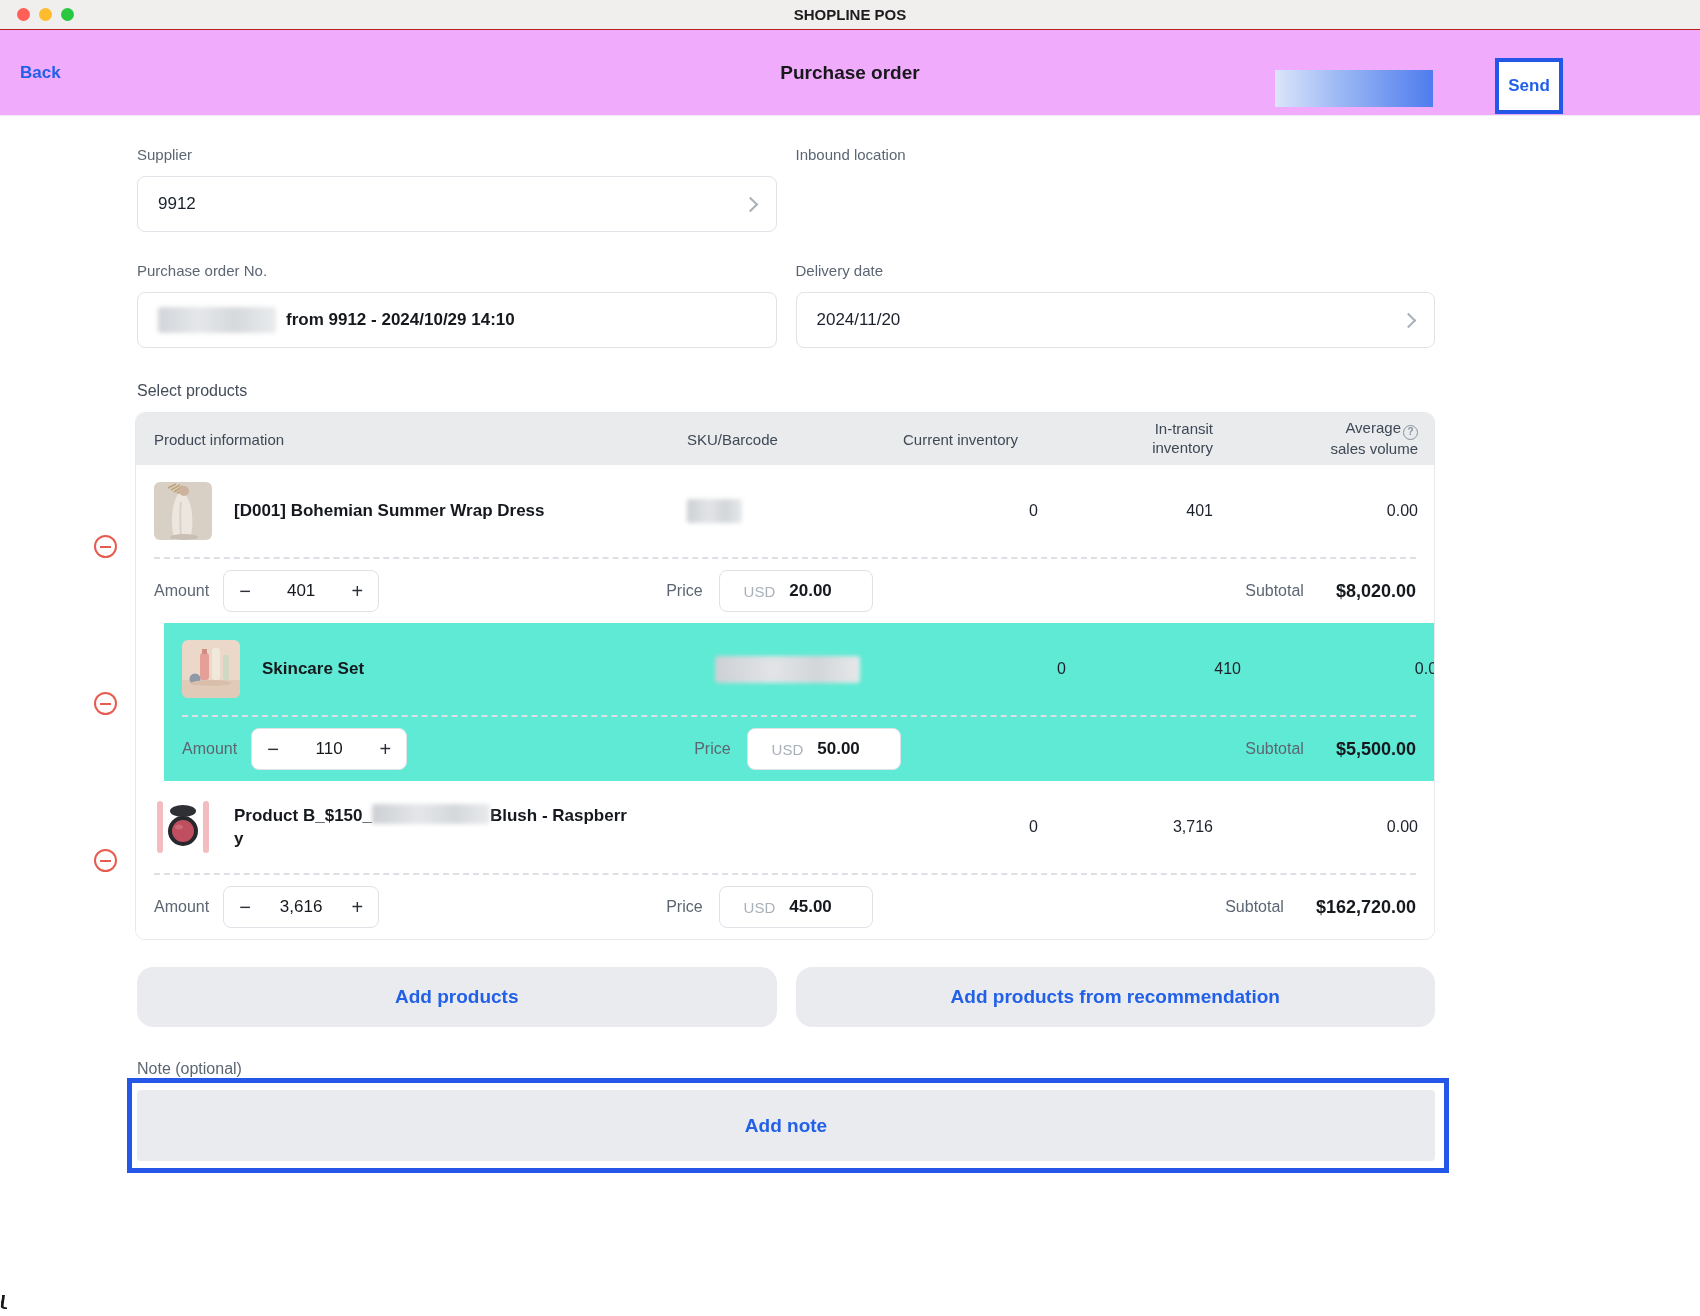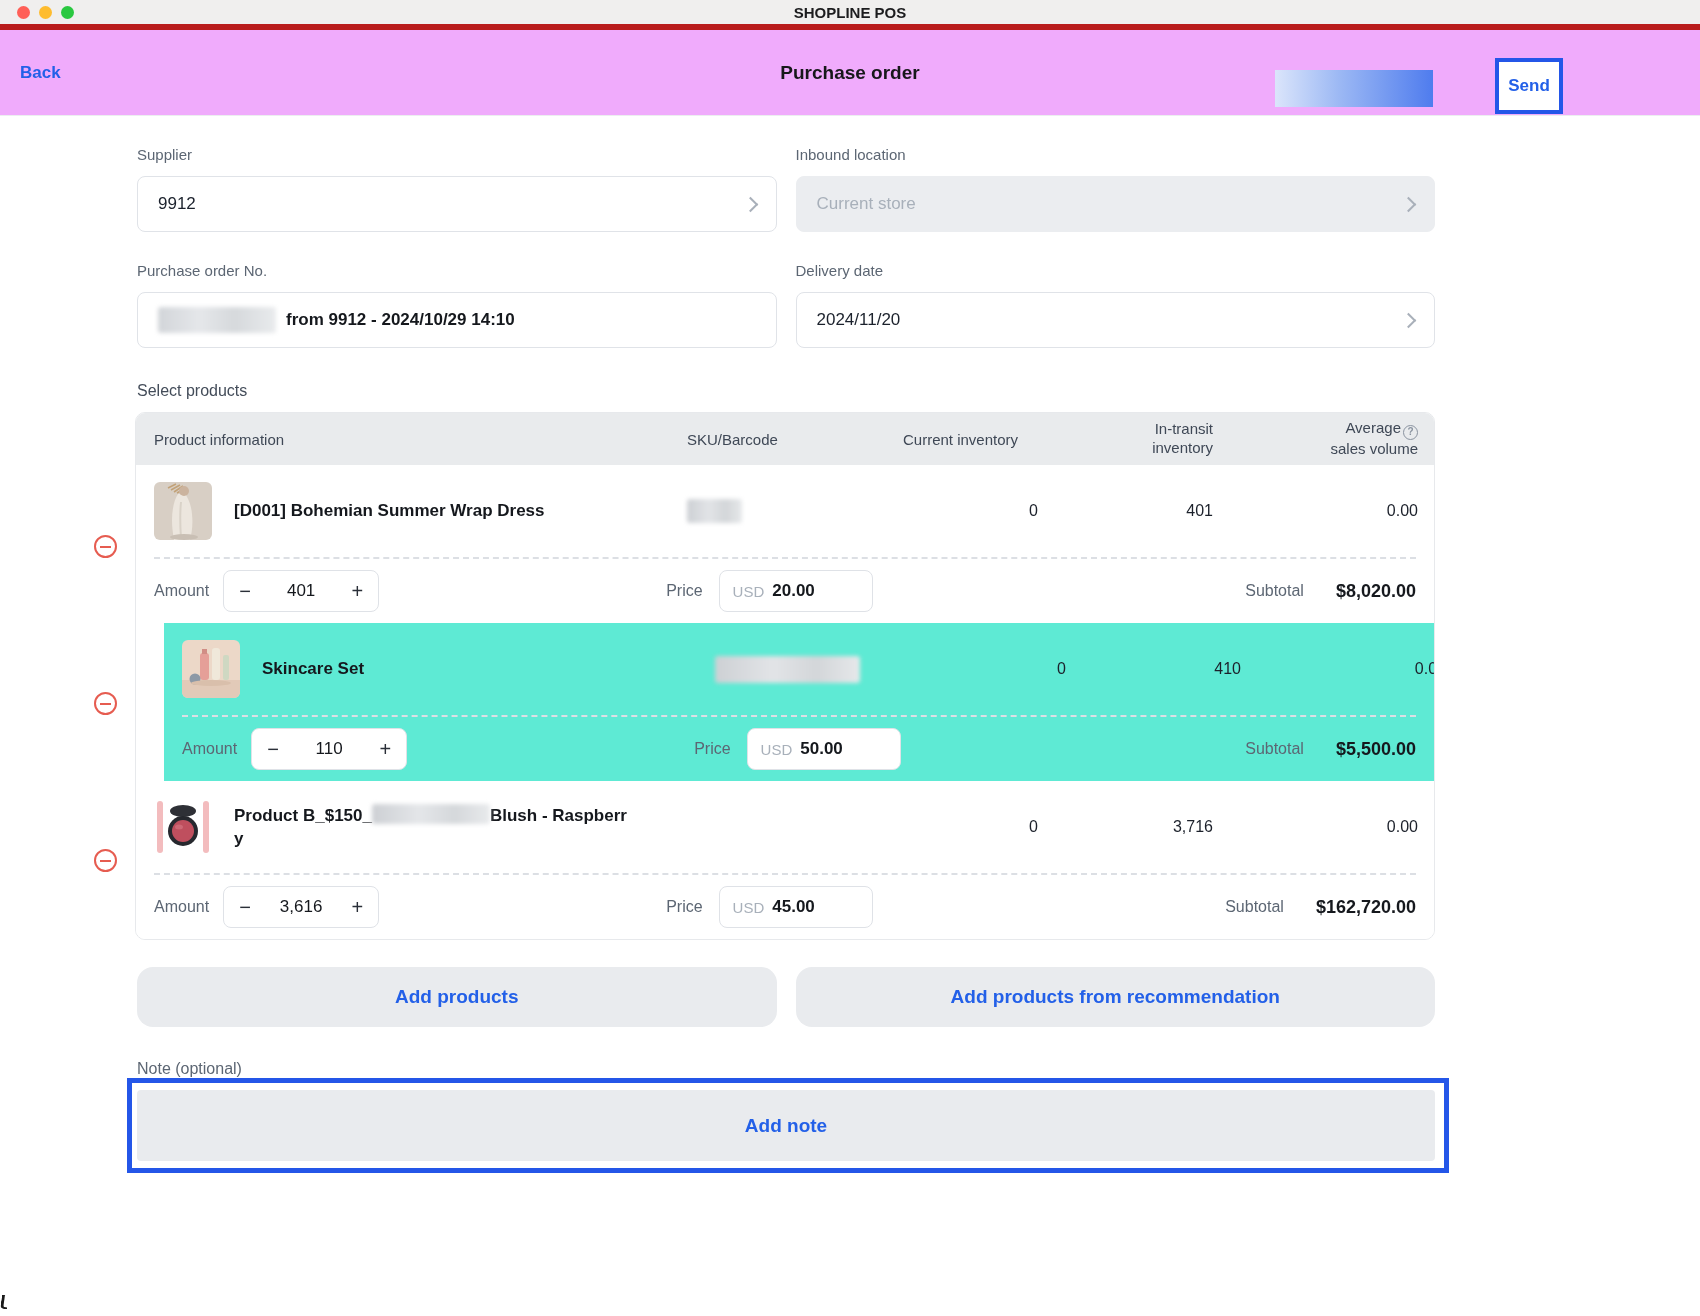--- a/index.html
+++ b/index.html
@@ -1,19 +1,19 @@
 <!DOCTYPE html>
 <html><head>
 <meta charset="utf-8">
 <style>
   * { margin:0; padding:0; box-sizing:border-box; }
   html,body { width:1700px; height:1316px; background:#fff; font-family:"Liberation Sans", sans-serif; overflow:hidden; position:relative; }
 
   
-  .titlebar { height:30px; background:#f0efee; border-bottom:6px solid #b91c1c; display:flex; align-items:center; position:relative; }
+  .titlebar { height:30px; background:#f0efee; border-bottom:1px solid #b91c1c; display:flex; align-items:center; position:relative; }
   .lights { display:flex; gap:9px; margin-left:17px; }
   .light { width:13px; height:13px; border-radius:50%; }
   .light.red { background:#ff5f57; }
   .light.yellow { background:#febc2e; }
   .light.green { background:#2ac840; }
   .app-title { position:absolute; left:0; right:0; text-align:center; font-size:15px; font-weight:bold; color:#1c1c1e; }
 
   
   .page-header { height:86px; background:#f0abfc; border-bottom:1px solid #eceef0; position:relative; display:flex; align-items:center; }
   .back-link { position:absolute; left:20px; color:#2360e8; font-size:17px; font-weight:bold; cursor:pointer; }
@@ -60,21 +60,21 @@
   .cell-transit { text-align:right; padding-right:55px; }
   .cell-avg { text-align:right; }
   .dashes { border-top:2px dashed #dcdfe4; margin:0 18px; }
   .controls { display:flex; align-items:center; min-height:64px; padding:0 18px; }
   .ctl-label { font-size:16px; color:#5c6673; }
   .grp-amount { display:flex; align-items:center; gap:14px; }
   .stepper { width:156px; height:42px; background:#fff; border:1px solid #dfe2e7; border-radius:8px; display:flex; align-items:center; justify-content:space-between; padding:0 15px; }
   .step-btn { font-size:20px; color:#2a2f38; cursor:pointer; line-height:1; }
   .step-val { font-size:17px; color:#15181d; }
   .grp-price { display:flex; align-items:center; gap:16px; margin-left:287px; }
-  .price-box { width:154px; height:42px; background:#fff; border:1px solid #dfe2e7; border-radius:8px; display:flex; align-items:center; gap:8px; padding:0 13px; }
+  .price-box { width:154px; height:42px; background:#fff; border:1px solid #dfe2e7; border-radius:8px; display:flex; align-items:center; gap:14px; padding:0 24px; }
   .cur { font-size:15px; color:#a8b0ba; }
   .price-val { font-size:17px; font-weight:bold; color:#15181d; }
   .grp-subtotal { display:flex; align-items:center; gap:32px; margin-left:auto; }
   .subtotal-val { font-size:18px; font-weight:bold; color:#15181d; }
   .remove-btn { position:absolute; left:-43px; width:23px; height:23px; border:2px solid #e65c50; border-radius:50%; display:flex; align-items:center; justify-content:center; cursor:pointer; background:#fff; }
   .remove-btn::after { content:""; width:11px; height:2px; background:#e65c50; }
 
   
   .btn-row { display:flex; gap:19px; margin-top:27px; }
   .grey-btn { width:639.5px; height:60px; background:#e9ebee; border-radius:16px; border:none; display:flex; align-items:center; justify-content:center; color:#2360e8; font-size:19px; font-weight:bold; cursor:pointer; font-family:inherit; }
@@ -110,24 +110,20 @@
   <div class="form-row">
     <div class="form-col">
       <div class="field-label">Supplier</div>
       <div class="field">
         <span>9912</span>
         <span class="chev"></span>
       </div>
     </div>
     <div class="form-col">
       <div class="field-label">Inbound location</div>
-      <div class="field disabled">
-        <span>Current store</span>
-        <span class="chev"></span>
-      </div>
     </div>
   </div>
 
   <div class="form-row">
     <div class="form-col">
       <div class="field-label">Purchase order No.</div>
       <div class="field">
         <span class="po-blur"></span>
         <span class="po-text">from 9912 - 2024/10/29 14:10</span>
       </div>

